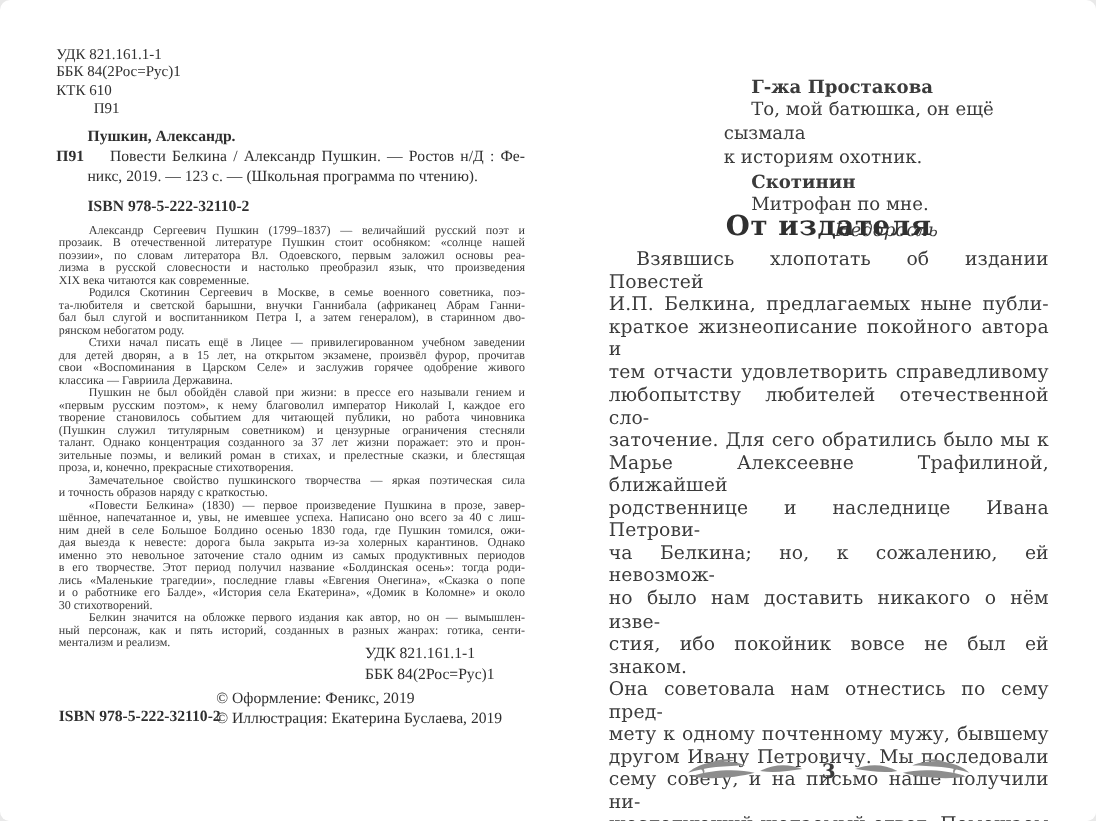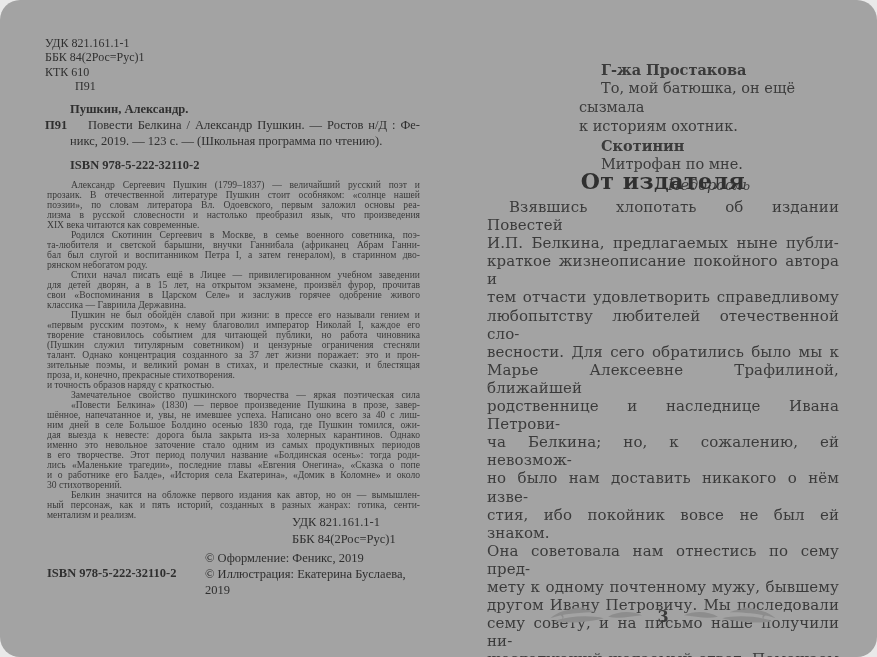--- a/index.html
+++ b/index.html
@@ -1,20 +1,20 @@
 <!DOCTYPE html>
 <html lang="ru"><head>
 <meta charset="utf-8">
 <style>
   html,body{margin:0;padding:0;background:#e9e9e9;}
   .sheet{
     position:relative;
     width:877px;height:657px;
-    background:#a3a3a3;
-    border-radius:20px;
+    background:#ffffff;
+    border-radius:8px;
     overflow:hidden;
     font-family:"Liberation Serif", serif;
     color:#333;
   }
   
   .tline{
     text-align:justify;
     text-align-last:justify;
     -moz-text-align-last:justify;
   }
@@ -36,21 +36,21 @@
     font-size:12.5px; line-height:15.5px; --ind:18px;
   }
   .lp-entry-code{ position:absolute; left:0; top:0; font-weight:bold; }
   .lp-isbn-top{ position:absolute; top:158px; left:25px; font-size:12.5px; font-weight:bold; }
   .lp-annotation{
     position:absolute; top:180px; left:2px; width:373px;
     font-size:9.6px; line-height:10px; --ind:24px;
     color:#3a3a3a;
   }
   .lp-bottom-codes{ position:absolute; top:514px; left:247px; font-size:12.5px; line-height:16.5px; }
-  .lp-copy{ position:absolute; top:550px; left:128px; font-size:12.5px; line-height:16px;margin-left:32px; }
+  .lp-copy{ position:absolute; top:550px; left:128px; font-size:12.5px; line-height:16px; }
   .lp-isbn-bottom{ position:absolute; top:566px; left:2px; font-size:12.5px; font-weight:bold; }
 
   
   .right-page{
     position:absolute; left:487px; top:16px; width:352px; height:657px;
     font-family:"DejaVu Serif", serif;
     color:#3b3b3b;
   }
   .rp-epigraph{
     position:absolute; top:44px; left:92px; width:260px;
@@ -116,22 +116,22 @@
         <div class="tline">для детей дворян, а в 15 лет, на открытом экзамене, произвёл фурор, прочитав</div>
         <div class="tline">свои «Воспоминания в Царском Селе» и заслужив горячее одобрение живого</div>
         <div class="tline plast">классика — Гавриила Державина.</div>
         <div class="tline first">Пушкин не был обойдён славой при жизни: в прессе его называли гением и</div>
         <div class="tline">«первым русским поэтом», к нему благоволил император Николай I, каждое его</div>
         <div class="tline">творение становилось событием для читающей публики, но работа чиновника</div>
         <div class="tline">(Пушкин служил титулярным советником) и цензурные ограничения стесняли</div>
         <div class="tline">талант. Однако концентрация созданного за 37 лет жизни поражает: это и прон-</div>
         <div class="tline">зительные поэмы, и великий роман в стихах, и прелестные сказки, и блестящая</div>
         <div class="tline plast">проза, и, конечно, прекрасные стихотворения.</div>
+        <div class="tline first">Замечательное свойство пушкинского творчества — яркая поэтическая сила</div>
         <div class="tline plast">и точность образов наряду с краткостью.</div>
-        <div class="tline first">Замечательное свойство пушкинского творчества — яркая поэтическая сила</div>
         <div class="tline first">«Повести Белкина» (1830) — первое произведение Пушкина в прозе, завер-</div>
         <div class="tline">шённое, напечатанное и, увы, не имевшее успеха. Написано оно всего за 40 с лиш-</div>
         <div class="tline">ним дней в селе Большое Болдино осенью 1830 года, где Пушкин томился, ожи-</div>
         <div class="tline">дая выезда к невесте: дорога была закрыта из-за холерных карантинов. Однако</div>
         <div class="tline">именно это невольное заточение стало одним из самых продуктивных периодов</div>
         <div class="tline">в его творчестве. Этот период получил название «Болдинская осень»: тогда роди-</div>
         <div class="tline">лись «Маленькие трагедии», последние главы «Евгения Онегина», «Сказка о попе</div>
         <div class="tline">и о работнике его Балде», «История села Екатерина», «Домик в Коломне» и около</div>
         <div class="tline plast">30 стихотворений.</div>
         <div class="tline first">Белкин значится на обложке первого издания как автор, но он — вымышлен-</div>
@@ -164,21 +164,21 @@
     </div>
 
     <div class="rp-heading">От издателя</div>
 
     <div class="rp-body">
         <div class="tline first">Взявшись хлопотать об издании Повестей</div>
         <div class="tline">И.П. Белкина, предлагаемых ныне публи-</div>
         <div class="tline">краткое жизнеописание покойного автора и</div>
         <div class="tline">тем отчасти удовлетворить справедливому</div>
         <div class="tline">любопытству любителей отечественной сло-</div>
-        <div class="tline">весности. Для сего обратились было мы к</div>
+        <div class="tline">заточение. Для сего обратились было мы к</div>
         <div class="tline">Марье Алексеевне Трафилиной, ближайшей</div>
         <div class="tline">родственнице и наследнице Ивана Петрови-</div>
         <div class="tline">ча Белкина; но, к сожалению, ей невозмож-</div>
         <div class="tline">но было нам доставить никакого о нём изве-</div>
         <div class="tline">стия, ибо покойник вовсе не был ей знаком.</div>
         <div class="tline">Она советовала нам отнестись по сему пред-</div>
         <div class="tline">мету к одному почтенному мужу, бывшему</div>
         <div class="tline">другом Ивану Петровичу. Мы последовали</div>
         <div class="tline">сему совету, и на письмо наше получили ни-</div>
         <div class="tline">жеследующий желаемый ответ. Помещаем</div>

